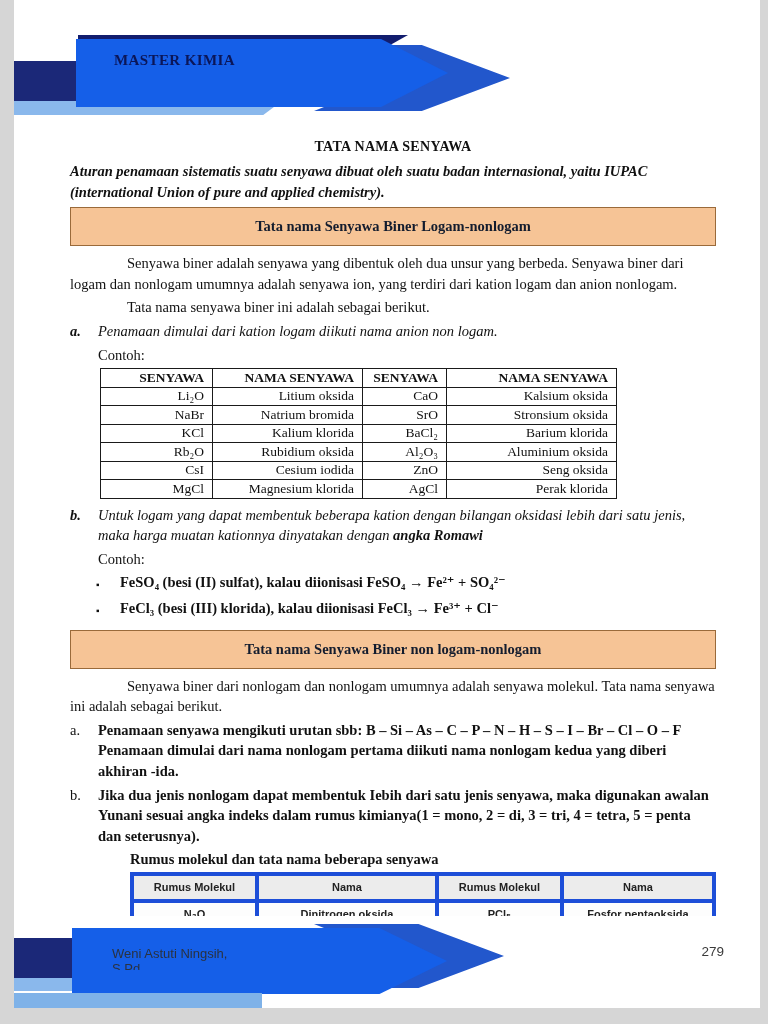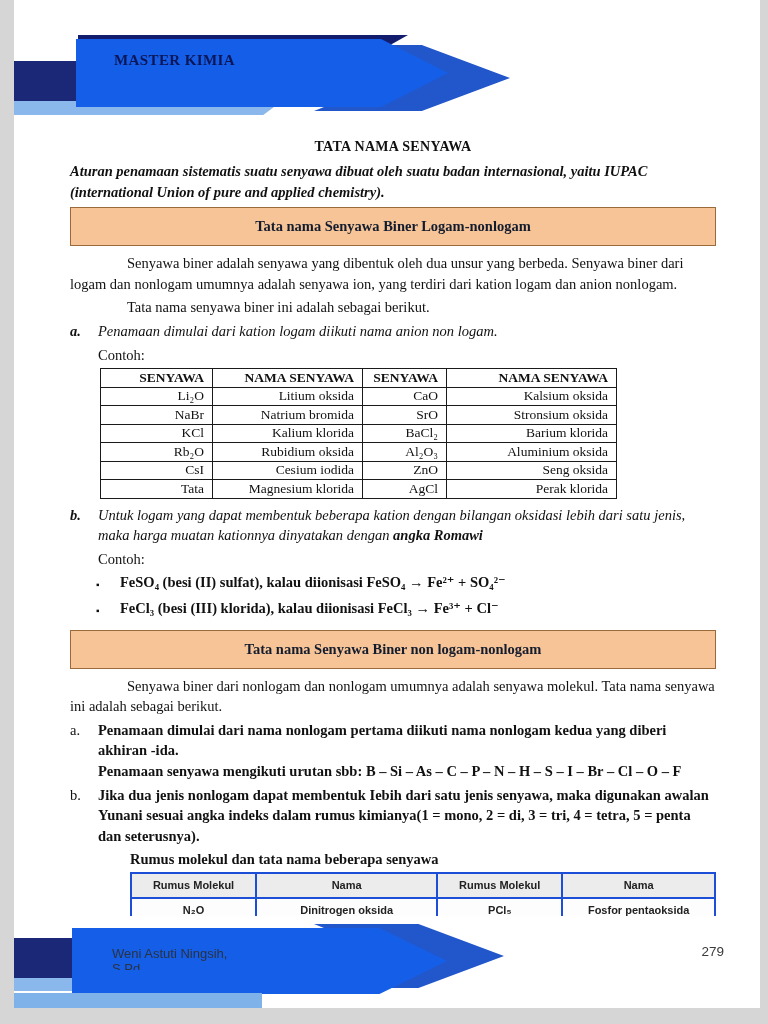--- a/index.html
+++ b/index.html
@@ -60,21 +60,21 @@
   .col-f1 { width:112px; } .col-n1 { width:150px; } .col-f2 { width:84px; } .col-n2 { width:170px; }
 
   
   .mt6 { margin-top:5px; }
 
   
   .caption { text-align:left; font-weight:bold; margin:3px 0 2px 60px; width:586px; }
   .mtable { border-collapse:collapse; margin:1px 0 0 60px; width:586px;
     font-family:"Liberation Sans","DejaVu Sans",sans-serif; }
   .mtable th, .mtable td {
-    border:2px solid #1d4ed8; text-align:center; font-size:11px; font-weight:bold;
+    border:4px solid #1d4ed8; text-align:center; font-size:11px; font-weight:bold;
     color:#222; padding:5.5px 4px;
   }
   .mtable th { background:#ececec; }
   .mtable td { background:#fdfdfd; }
 
   
   .ftr { position:absolute; left:0; right:0; bottom:16px; height:76px; background:#fff; }
   .ftr-navy-left { position:absolute; left:0; top:22px; width:72px; height:44px; background:#1b2878; }
   .ftr-light { position:absolute; left:0; top:62px; width:250px; height:13px;
     background:#8ab8ec; clip-path:polygon(0 0,100% 0,93% 100%,0 100%); }
@@ -160,21 +160,21 @@
           <td>Al₂O₃</td>
           <td>Aluminium oksida</td>
         </tr>
         <tr>
           <td>CsI</td>
           <td>Cesium iodida</td>
           <td>ZnO</td>
           <td>Seng oksida</td>
         </tr>
         <tr>
-          <td>Tata</td>
+          <td>MgCl</td>
           <td>Magnesium klorida</td>
           <td>AgCl</td>
           <td>Perak klorida</td>
         </tr>
       </tbody>
     </table>
 
     <div class="list-item italic mt6">
       <span class="li-label">b.</span>
       <div class="li-body"><span>Untuk logam yang dapat membentuk beberapa kation dengan bilangan oksidasi lebih dari satu jenis, maka harga muatan kationnya dinyatakan dengan </span><b>angka Romawi</b></div>
@@ -193,22 +193,22 @@
 
     <div class="banner" style="margin-top:8px;">
       <span>Tata nama Senyawa Biner non logam-nonlogam</span>
     </div>
 
     <p class="indent">Senyawa biner dari nonlogam dan nonlogam umumnya adalah senyawa molekul. Tata nama senyawa ini adalah sebagai berikut.</p>
 
     <div class="list-item">
       <span class="li-label">a.</span>
       <div class="li-body bold">
+        <div>Penamaan senyawa mengikuti urutan sbb: B – Si – As – C – P – N – H – S – I – Br – Cl – O – F</div>
         <div>Penamaan dimulai dari nama nonlogam pertama diikuti nama nonlogam kedua yang diberi akhiran -ida.</div>
-        <div>Penamaan senyawa mengikuti urutan sbb: B – Si – As – C – P – N – H – S – I – Br – Cl – O – F</div>
       </div>
     </div>
 
     <div class="list-item">
       <span class="li-label">b.</span>
       <div class="li-body bold">Jika dua jenis nonlogam dapat membentuk Iebih dari satu jenis senyawa, maka digunakan awalan Yunani sesuai angka indeks dalam rumus kimianya(1 = mono, 2 = di, 3 = tri, 4 = tetra, 5 = penta dan seterusnya).</div>
     </div>
 
     <p class="caption">Rumus molekul dan tata nama beberapa senyawa</p>
 

